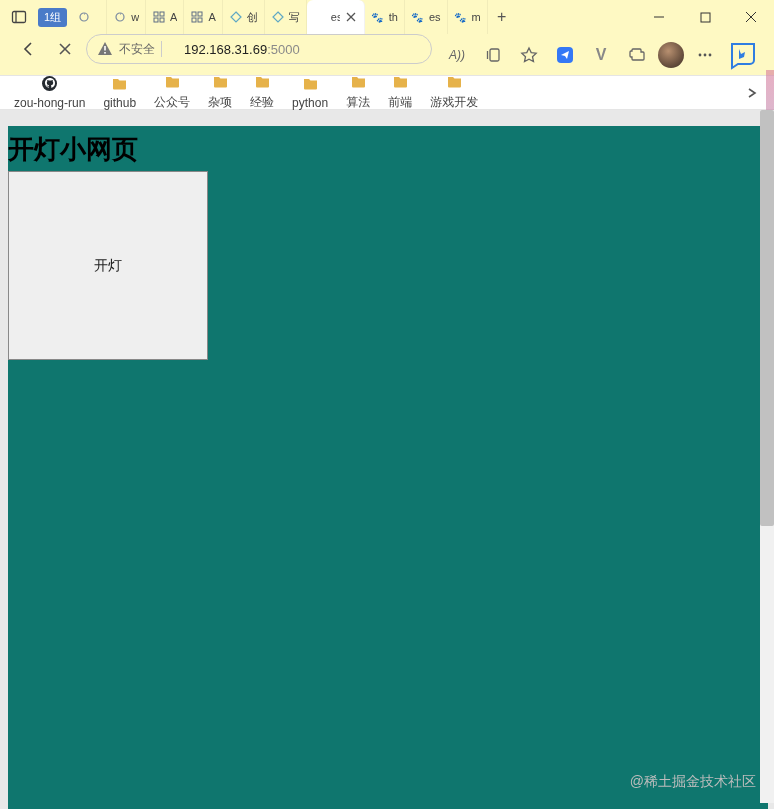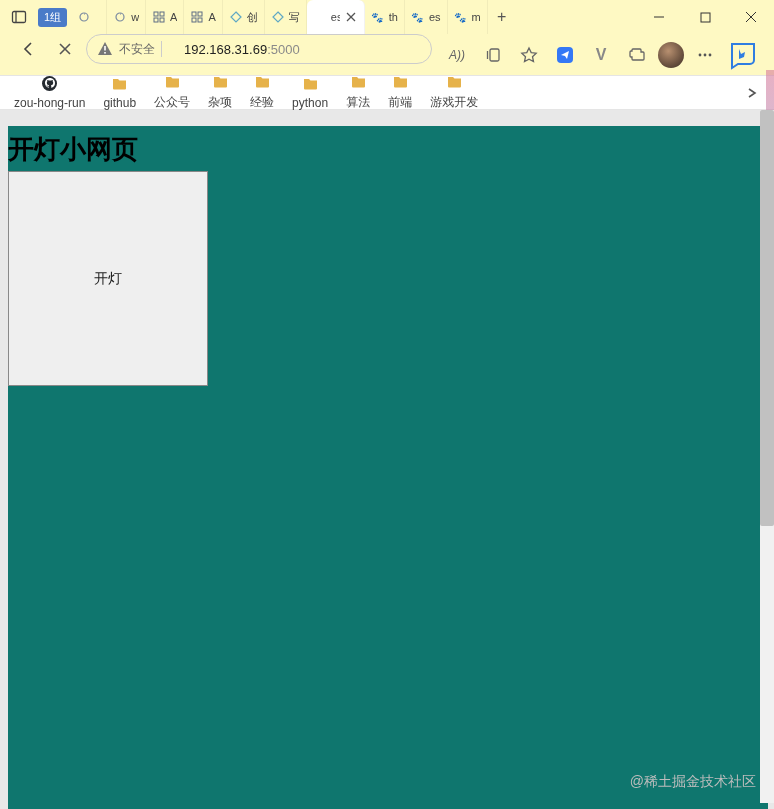--- a/index.html
+++ b/index.html
@@ -217,21 +217,21 @@
       font-size: 26px;
       font-weight: bold;
       margin: 6px 0 4px 0;
     }
     .btn-row {
       display: flex;
       gap: 6px;
     }
     .big-btn {
       width: 200px;
-      height: 215px;
+      height: 189px;
       background: #efefef;
       border: 1px solid #888;
       font-size: 14px;
       color: #222;
       cursor: pointer;
     }
     .scrollbar-v {
       position: absolute;
       right: 0;
       top: 110px;

